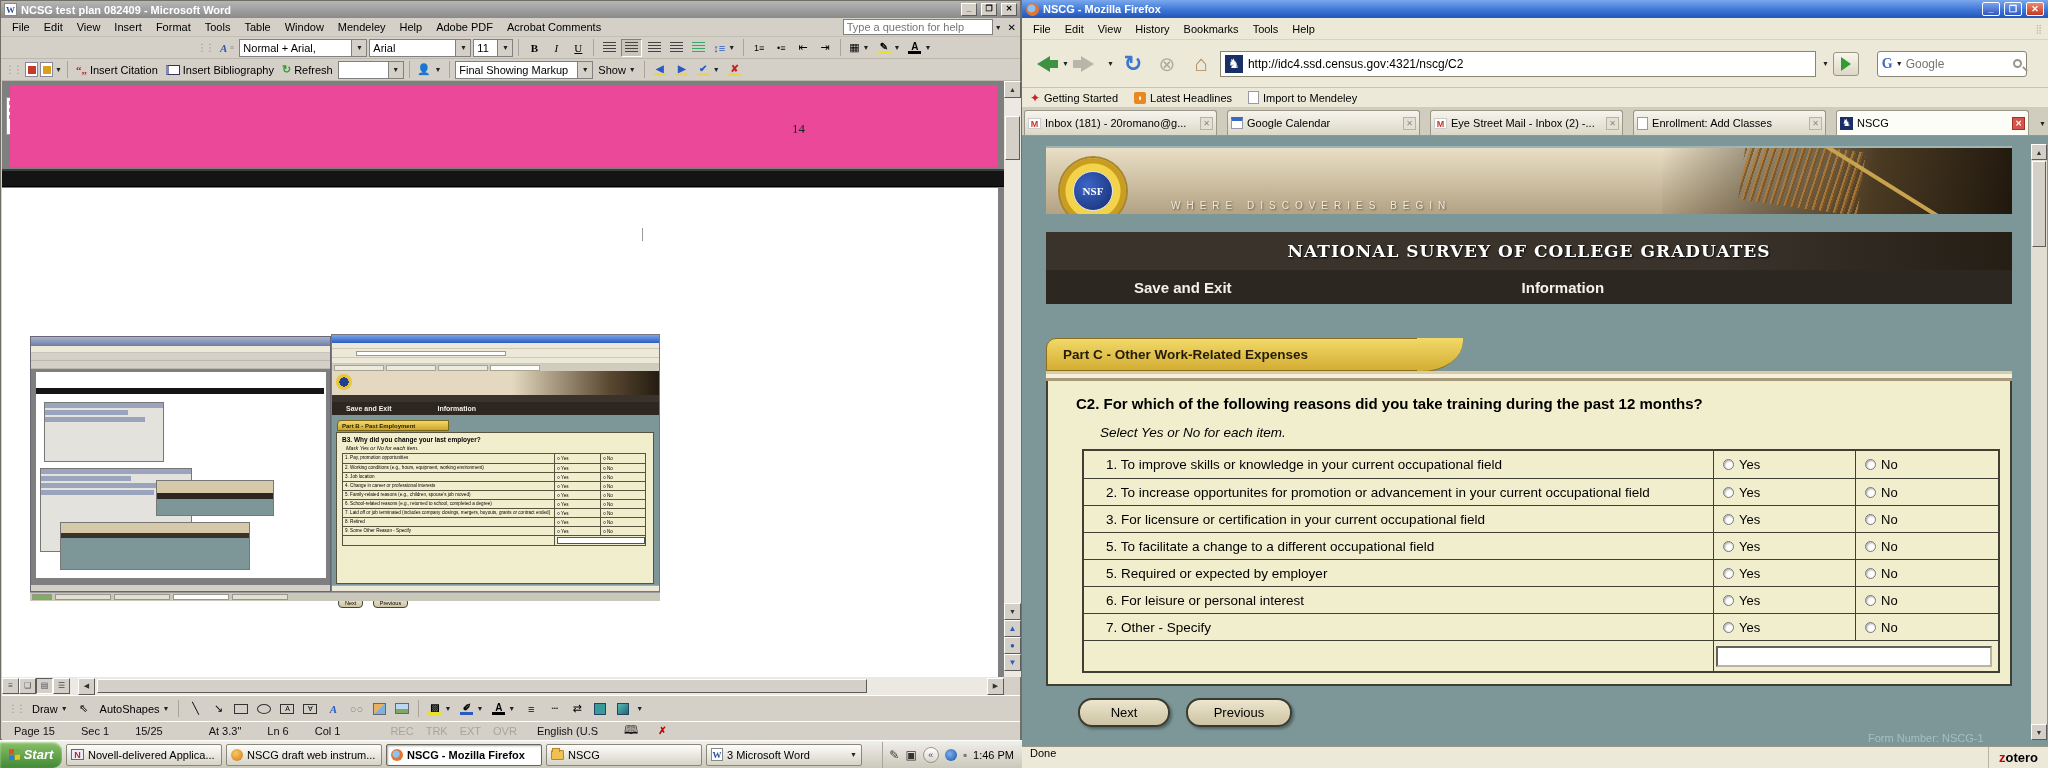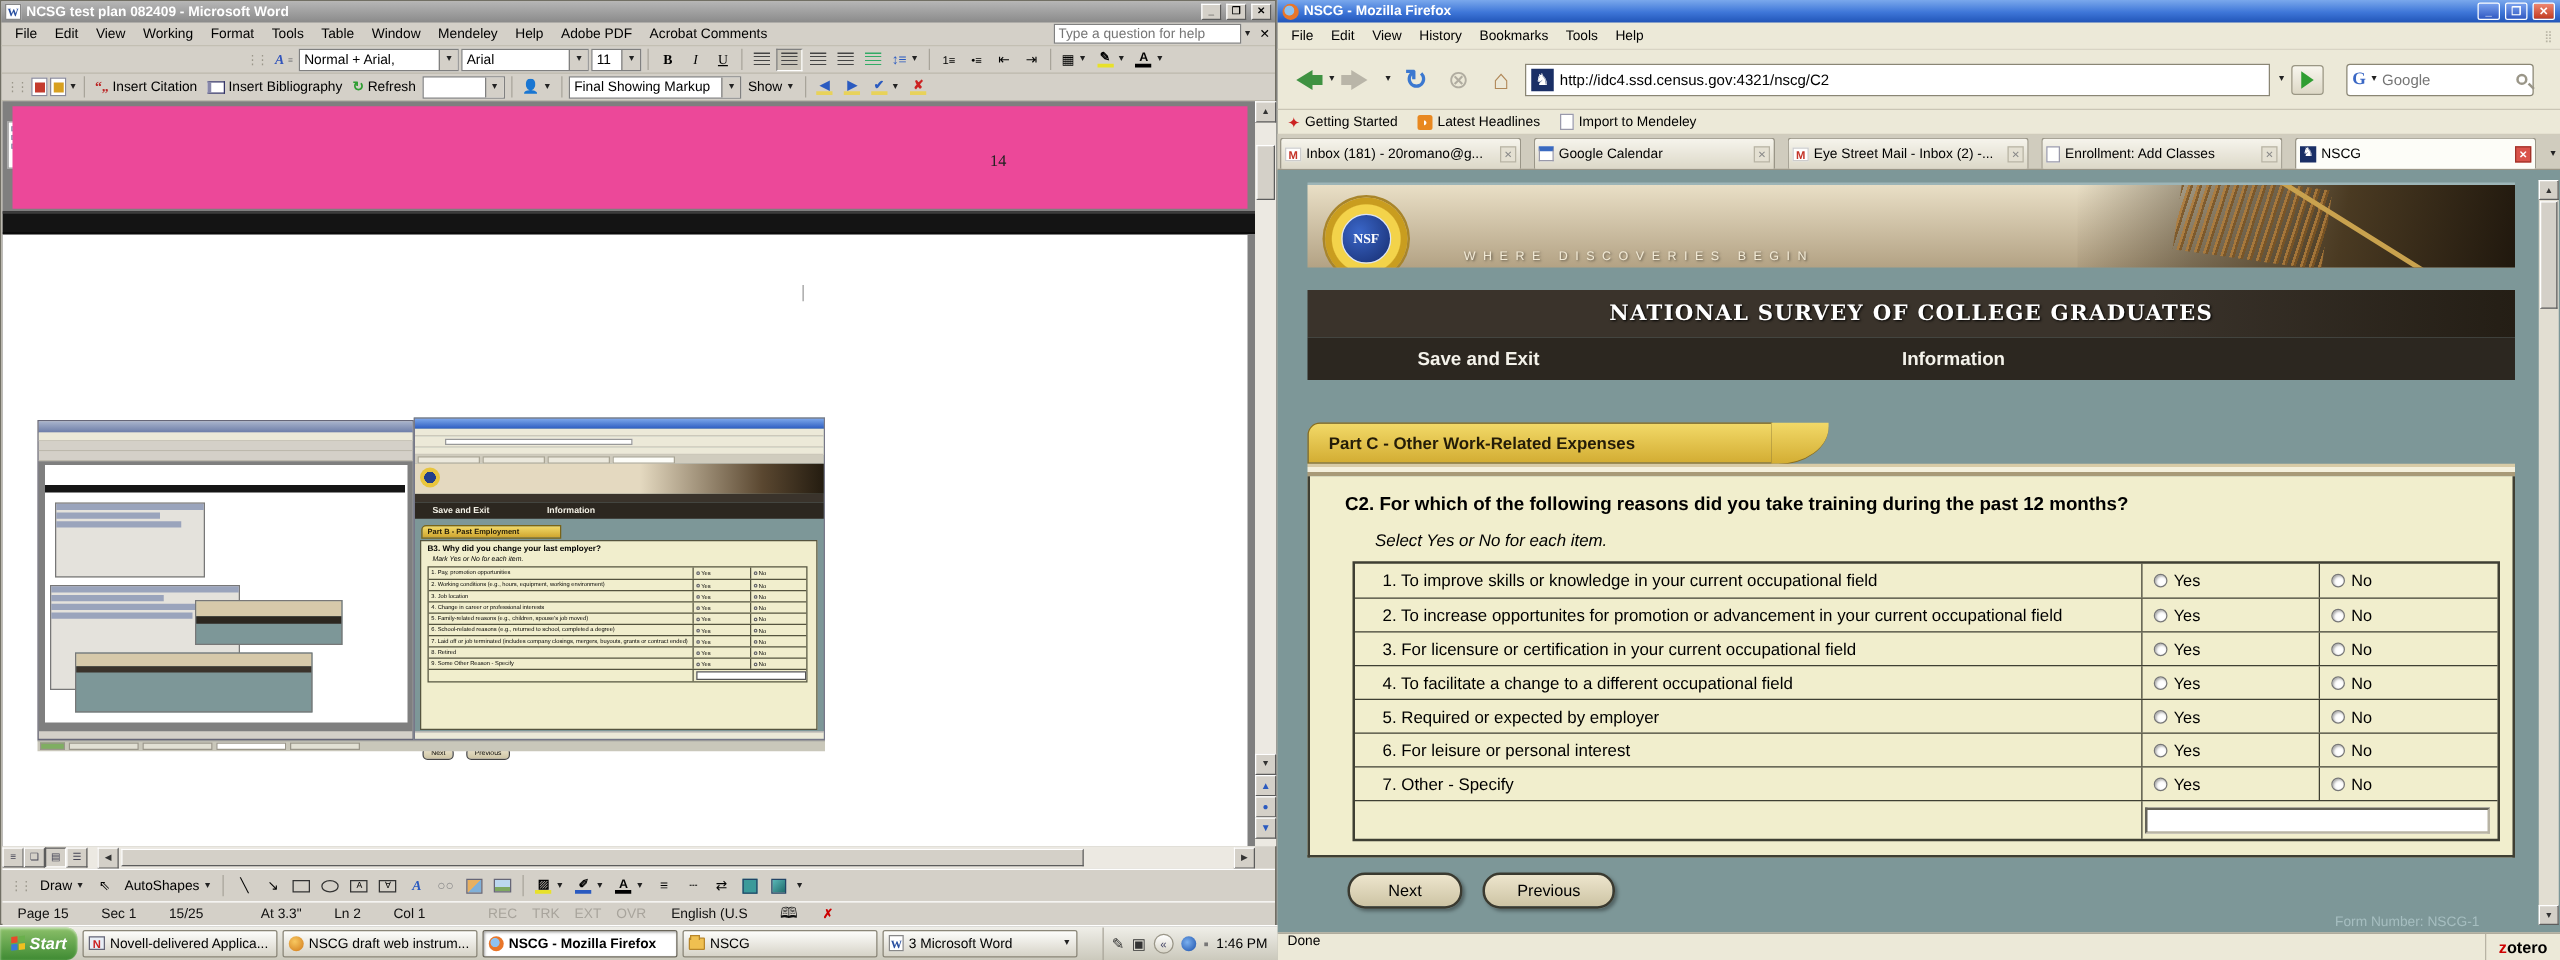--- a/index.html
+++ b/index.html
@@ -181,21 +181,21 @@
     <span class="docicon">W</span>
     <span class="ell" style="flex:1">NCSG test plan 082409 - Microsoft Word</span>
     <span class="winbtn">_</span>
     <span class="winbtn">❐</span>
     <span class="winbtn">✕</span>
   </div>
   <div class="wmenu">
     <span class="mi">File</span>
     <span class="mi">Edit</span>
     <span class="mi">View</span>
-    <span class="mi">Working</span>
+    <span class="mi">Insert</span>
     <span class="mi">Format</span>
     <span class="mi">Tools</span>
     <span class="mi">Table</span>
     <span class="mi">Window</span>
     <span class="mi">Mendeley</span>
     <span class="mi">Help</span>
     <span class="mi">Adobe PDF</span>
     <span class="mi">Acrobat Comments</span>
     <span style="flex:1"></span>
     <input class="askbox" placeholder="Type a question for help" style="">
@@ -585,21 +585,21 @@
         <span style="width:12px;height:12px;background:linear-gradient(135deg,#5ab8b8,#1f6a6a);border:1px solid #246"></span>
       </span>
     <span class="da">▼</span>
   </div>
 
   <div class="wstatus">
     <span style="margin-left:12px">Page 15</span>
     <span>Sec 1</span>
     <span>15/25</span>
     <span style="margin-left:20px">At 3.3"</span>
-    <span>Ln 2</span>
+    <span>Ln 6</span>
     <span>Col 1</span>
     <span class="dim" style="margin-left:24px;margin-right:12px">REC</span>
     <span class="dim" style="margin-right:12px">TRK</span>
     <span class="dim" style="margin-right:12px">EXT</span>
     <span class="dim" style="margin-right:20px">OVR</span>
     <span>English (U.S</span>
     <span style="margin:0"><span style="font-size:12px">🕮</span><b style="color:#c00;font-size:10px;margin-left:-6px">✗</b></span>
   </div>
 </div>
 
@@ -748,21 +748,21 @@
               <div class="sy">
                 <span class="radio"></span>
                 <span>Yes</span>
               </div>
               <div class="sn">
                 <span class="radio"></span>
                 <span>No</span>
               </div>
             </div>
           <div class="srow">
-              <div class="sq">4. To facilitate a change to a different occupational field</div>
+              <div class="sq">5. To facilitate a change to a different occupational field</div>
               <div class="sy">
                 <span class="radio"></span>
                 <span>Yes</span>
               </div>
               <div class="sn">
                 <span class="radio"></span>
                 <span>No</span>
               </div>
             </div>
           <div class="srow">

